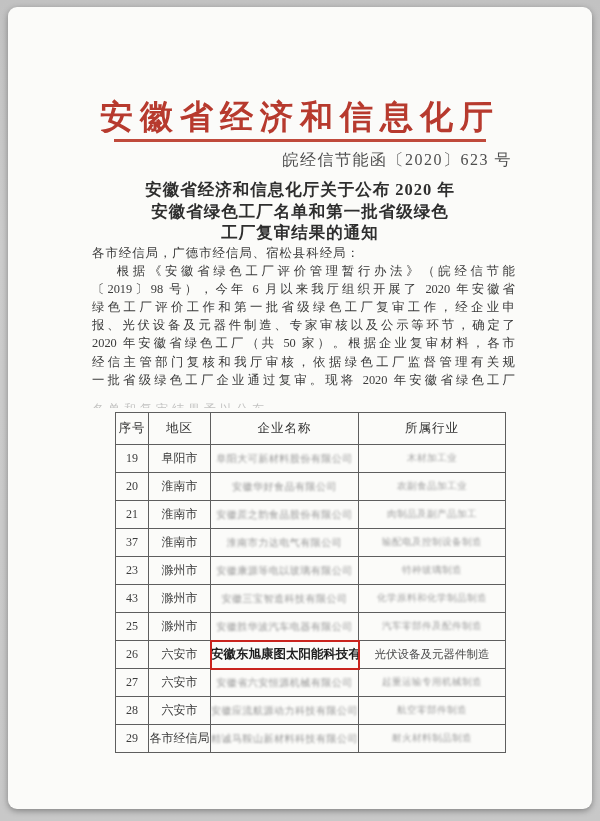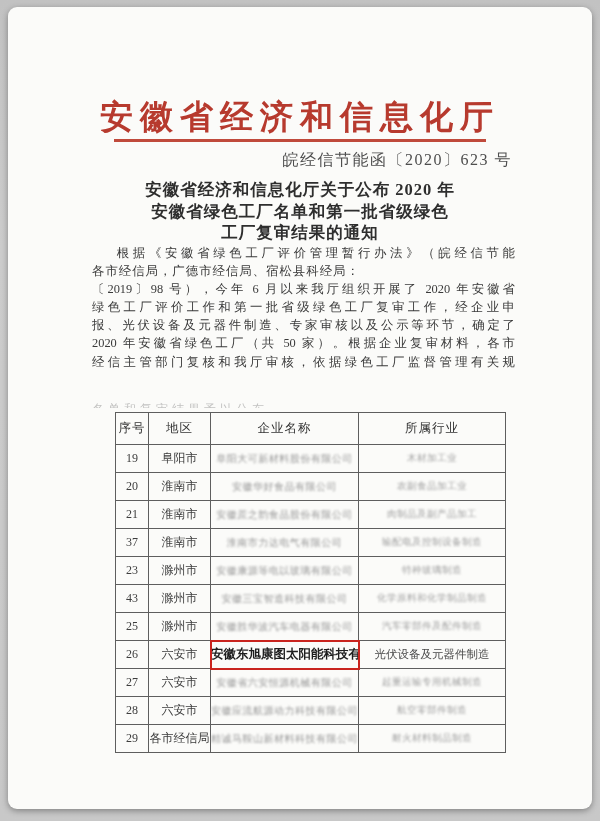--- a/index.html
+++ b/index.html
@@ -52,27 +52,28 @@
     <div class="redrule"></div>
     <div class="docnum">皖经信节能函〔2020〕623 号</div>
 
     <div class="title">
       <div>安徽省经济和信息化厅关于公布 2020 年</div>
       <div>安徽省绿色工厂名单和第一批省级绿色</div>
       <div>工厂复审结果的通知</div>
     </div>
 
     <div class="bodytext">
+      <div class="ln first">各市经信局，广德市经信局、宿松县科经局：</div>
       <div class="ln indent">根据《安徽省绿色工厂评价管理暂行办法》（皖经信节能</div>
-      <div class="ln first">各市经信局，广德市经信局、宿松县科经局：</div>
       <div class="ln">〔2019〕98 号），今年 6 月以来我厅组织开展了 2020 年安徽省</div>
       <div class="ln">绿色工厂评价工作和第一批省级绿色工厂复审工作，经企业申</div>
       <div class="ln">报、光伏设备及元器件制造、专家审核以及公示等环节，确定了</div>
       <div class="ln">2020 年安徽省绿色工厂（共 50 家）。根据企业复审材料，各市</div>
       <div class="ln">经信主管部门复核和我厅审核，依据绿色工厂监督管理有关规</div>
+      <div class="ln">一批省级绿色工厂企业通过复审。现将 2020 年安徽省绿色工厂</div>
     </div>
 
     <div class="cutline">名单和复审结果予以公布。</div>
 
     <table class="list">
       <colgroup>
           <col class="c1">
           <col class="c2">
           <col class="c3">
           <col class="c4">

